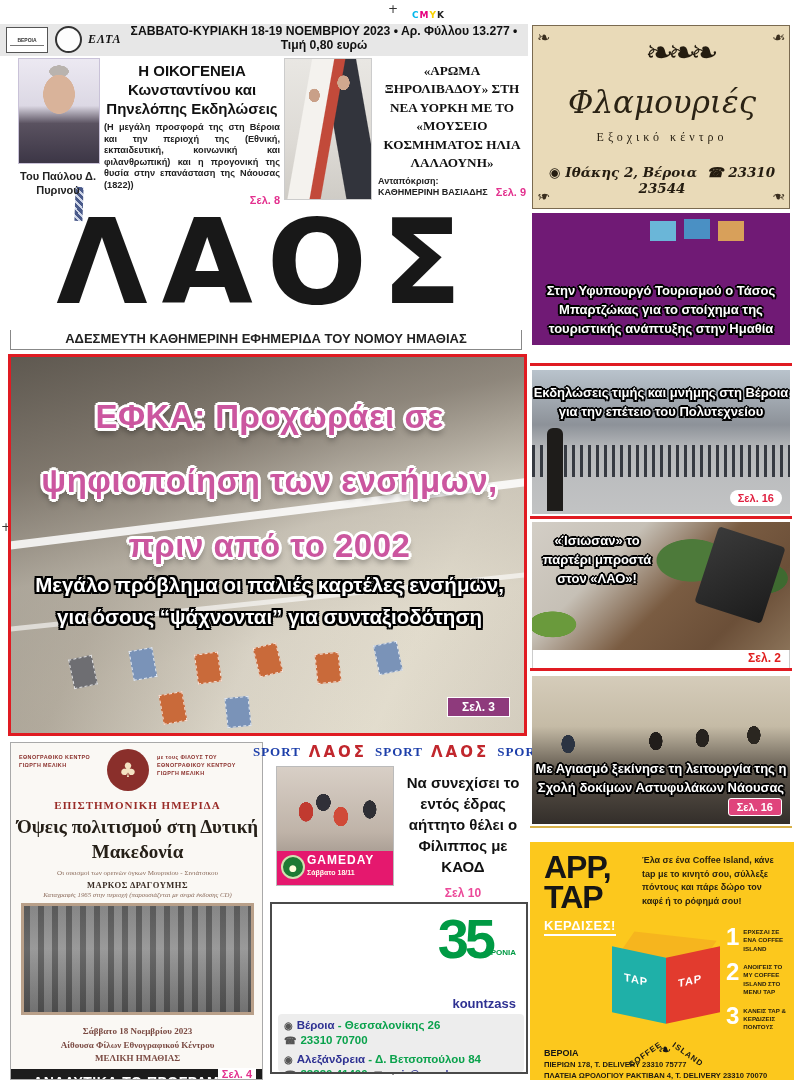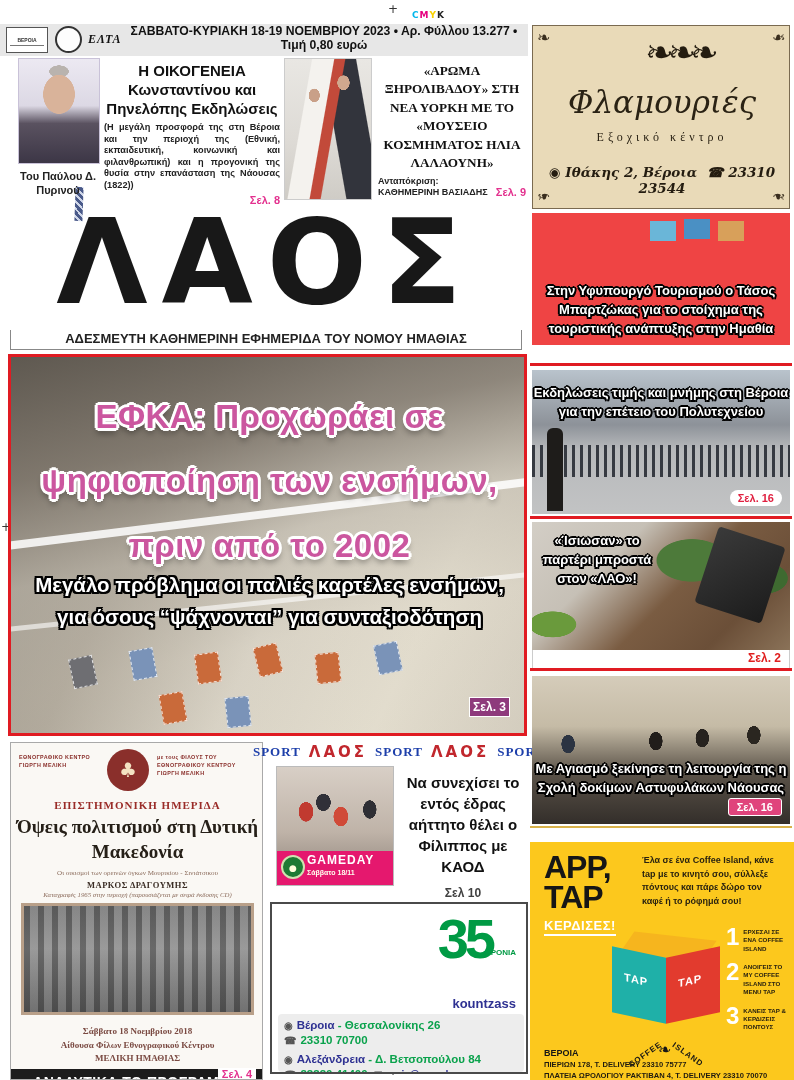--- a/index.html
+++ b/index.html
@@ -64,21 +64,21 @@
   .paperedge2 { left:-20px; top:240px; width:600px; height:5px; background:rgba(255,255,255,.6); transform:rotate(-6deg); }
   .stamp { width:24px; height:30px; border:1px dashed rgba(255,255,255,.8); }
   .st-or { background:#c96a3a; } .st-bl { background:#7a93b8; } .st-gy { background:#6e6e72; }
   .main-headline { left:6px; top:28px; width:505px; text-align:center;
               font:900 33px "Liberation Sans", sans-serif; color:#cb569f; line-height:1.95; letter-spacing:.5px;
               text-shadow:-2px -2px 0 #fff,2px -2px 0 #fff,-2px 2px 0 #fff,2px 2px 0 #fff,0 -3px 0 #fff,0 3px 0 #fff,-3px 0 0 #fff,3px 0 0 #fff, 0 5px 6px rgba(0,0,0,.45); }
   .main-subhead { left:10px; top:212px; width:497px; text-align:center;
               font:900 20.5px "Liberation Sans", sans-serif; color:#fff; line-height:1.55;
               text-shadow:-2px -2px 0 #000,2px -2px 0 #000,-2px 2px 0 #000,2px 2px 0 #000,0 -2px 0 #000,0 2px 0 #000,-2px 0 0 #000,2px 0 0 #000; }
   .main-page { right:14px; bottom:16px; left:auto; background:#8e3a7c; color:#fff; font:bold 12px "Liberation Sans", sans-serif;
-              padding:2px 3px; border:1px solid #fff; }
+              padding:2px 14px; border:1px solid #fff; }
 
   
   .meliki { left:10px; top:742px; width:253px; height:338px; border:1px solid #a9a9a9; background:#faf8f4; overflow:hidden; }
   .mk-orgL { left:8px; top:10px; width:80px; font:bold 5.4px "Liberation Sans", sans-serif; color:#8a2f2b; line-height:1.5; letter-spacing:.4px; }
   .mk-logo { left:96px; top:6px; width:42px; height:42px; background:#8a2f2b; border-radius:50%; color:#f3e3c3;
              text-align:center; font:20px "DejaVu Sans", sans-serif; line-height:42px; }
   .mk-orgR { left:146px; top:10px; width:100px; font:bold 5.4px "Liberation Sans", sans-serif; color:#8a2f2b; line-height:1.5; letter-spacing:.4px; }
   .mk-event { left:0; top:56px; width:253px; text-align:center; font:bold 11px "Liberation Serif", serif; color:#9a2c28; letter-spacing:1px; }
   .mk-title { left:0; top:72px; width:253px; text-align:center; font:bold 19px "Liberation Serif", serif; color:#262018; line-height:1.3; }
   .mk-sub { left:8px; top:126px; width:237px; text-align:center; font:7px "Liberation Serif", serif; color:#8a6a5a; }
@@ -103,21 +103,21 @@
                radial-gradient(ellipse 12px 16px at 55% 42%, #d04a38 60%, rgba(208,74,56,0) 62%),
                radial-gradient(ellipse 11px 15px at 80% 36%, #2e2e34 60%, rgba(46,46,52,0) 62%),
                radial-gradient(ellipse 12px 14px at 40% 30%, #303038 60%, rgba(48,48,56,0) 62%),
                linear-gradient(180deg,#d8cfc6 0%, #bfb3a8 55%, #8a7f76 100%); }
   .sp-banner { left:0; bottom:0; width:100%; height:34px; background:#e5186e;text-decoration:underline; }
   .sp-gameday { left:30px; top:2px; font:900 12px "Liberation Sans", sans-serif; color:#fff; letter-spacing:1px; }
   .sp-gdate { left:30px; top:18px; font:bold 7px "Liberation Sans", sans-serif; color:#ffe; }
   .sp-ball { left:4px; top:4px; width:24px; height:24px; border-radius:50%; background:#1e7a34; border:2px solid #cfe3b0;
              color:#ffd; text-align:center; font:9px "DejaVu Sans", sans-serif; line-height:22px; }
   .sp-headline { left:398px; top:772px; width:130px; text-align:center; font:bold 15px "Liberation Sans", sans-serif; color:#111; line-height:1.4; }
-  .sp-page { left:398px; top:886px; width:130px; text-align:center; font:bold 12px "Liberation Sans", sans-serif; color:#404040; }
+  .sp-page { left:398px; top:886px; width:130px; text-align:center; font:bold 12px "Liberation Sans", sans-serif; color:#ec4899; }
 
   
   .speedex { left:270px; top:902px; width:258px; height:172px; border:2px solid #4a4a4a; background:#fff; overflow:hidden; }
   .sx-35 { right:34px; top:2px; left:auto; font:900 56px "Liberation Sans", sans-serif; color:#009a44; letter-spacing:-4px; }
   .sx-xronia { right:10px; top:44px; left:auto; font:bold 8px "Liberation Sans", sans-serif; color:#009a44; }
   .sx-brand { left:10px; top:58px; width:238px; font:900 34px "Liberation Sans", sans-serif; color:#0aa24c; letter-spacing:2px;
               text-shadow:1px 1px 0 #066b32; }
   .sx-sub { right:10px; top:92px; left:auto; font:bold 13px "Liberation Sans", sans-serif; color:#2e3192; }
   .sx-panel { left:6px; top:110px; width:246px; height:58px; background:#ededed; border-radius:4px; padding:4px 6px; }
   .sx-row { font:bold 11.5px "Liberation Sans", sans-serif; line-height:1.3; color:#0aa24c; }
@@ -128,21 +128,21 @@
 
   
   .flam { left:532px; top:25px; width:258px; height:184px; background:#e9dab8; border:1px solid #7a6a50; overflow:hidden;
           font-family:"Liberation Serif", serif; }
   .fl-corner { font-size:16px; color:#3a2e1e; }
   .fl-leaves { left:86px; top:6px; width:120px; text-align:center; font-size:34px; color:#241c10; letter-spacing:-6px; }
   .fl-name { left:0; top:58px; width:258px; text-align:center; font:italic 31px "DejaVu Serif", serif; color:#2a2214; }
   .fl-type { left:0; top:104px; width:258px; text-align:center; font:12px "Liberation Serif", serif; color:#2a2214; letter-spacing:4px; }
   .fl-contact { left:0; top:138px; width:258px; text-align:center; font:italic bold 13.5px "DejaVu Serif", serif; color:#241c10; }
 
-  .rcard { left:532px; width:258px; overflow:hidden; background:#ef4444; }
+  .rcard { left:532px; width:258px; overflow:hidden; background:#701a75; }
   .rrule { left:530px; width:262px; height:3px; background:#e01b22; }
   .r-head { position:absolute; width:100%; text-align:center; font:900 13px "Liberation Sans", sans-serif; color:#fff; line-height:1.45;
             text-shadow:-1.5px -1.5px 0 #000,1.5px -1.5px 0 #000,-1.5px 1.5px 0 #000,1.5px 1.5px 0 #000,0 -2px 0 #000,0 2px 0 #000,-2px 0 0 #000,2px 0 0 #000; }
   .ph-office { height:132px;
             background:
               radial-gradient(ellipse 13px 17px at 20% 36%, #2e3440 60%, rgba(46,52,64,0) 62%),
               radial-gradient(ellipse 6px 7px at 20% 22%, #caa astray 0%, rgba(0,0,0,0) 0%),
               radial-gradient(ellipse 6px 7px at 20% 20%, #c9a088 60%, rgba(201,160,136,0) 63%),
               radial-gradient(ellipse 12px 16px at 76% 40%, #3c4452 60%, rgba(60,68,82,0) 62%),
               radial-gradient(ellipse 6px 7px at 76% 24%, #e8d2a8 60%, rgba(232,210,168,0) 63%),
@@ -258,21 +258,21 @@
   <div class="abs meliki">
     <div class="abs mk-orgL">ΕΘΝΟΓΡΑΦΙΚΟ ΚΕΝΤΡΟ ΓΙΩΡΓΗ ΜΕΛΙΚΗ</div>
     <div class="abs mk-logo"><span class="i-tree"></span></div>
     <div class="abs mk-orgR">με τους ΦΙΛΟΥΣ ΤΟΥ ΕΘΝΟΓΡΑΦΙΚΟΥ ΚΕΝΤΡΟΥ ΓΙΩΡΓΗ ΜΕΛΙΚΗ</div>
     <div class="abs mk-event">ΕΠΙΣΤΗΜΟΝΙΚΗ ΗΜΕΡΙΔΑ</div>
     <div class="abs mk-title">Όψεις πολιτισμού στη Δυτική Μακεδονία</div>
     <div class="abs mk-sub">Οι οικισμοί των ορεινών όγκων Μουρικίου - Σινιάτσικου</div>
     <div class="abs mk-speaker">ΜΑΡΚΟΣ ΔΡΑΓΟΥΜΗΣ</div>
     <div class="abs mk-note">Καταγραφές 1965 στην περιοχή (παρουσιάζεται με σειρά έκδοσης CD)</div>
     <div class="abs mk-photo"></div>
-    <div class="abs mk-date"><span>Σάββατο 18 Νοεμβρίου 2018</span><br><span>Αίθουσα Φίλων Εθνογραφικού Κέντρου</span><br><span>ΜΕΛΙΚΗ ΗΜΑΘΙΑΣ</span></div>
+    <div class="abs mk-date"><span>Σάββατο 18 Νοεμβρίου 2023</span><br><span>Αίθουσα Φίλων Εθνογραφικού Κέντρου</span><br><span>ΜΕΛΙΚΗ ΗΜΑΘΙΑΣ</span></div>
     <div class="abs mk-bar">ΑΝΑΛΥΤΙΚΑ ΤΟ ΠΡΟΓΡΑΜΜΑ</div>
     <div class="abs mk-page">Σελ. 4</div>
   </div>
 
   <div class="abs sp-head">
     <span class="sp-word">SPORT</span>
     <span class="sp-laos">ΛΑΟΣ</span>
     <span class="sp-word">SPORT</span>
     <span class="sp-laos">ΛΑΟΣ</span>
     <span class="sp-word">SPORT</span>

